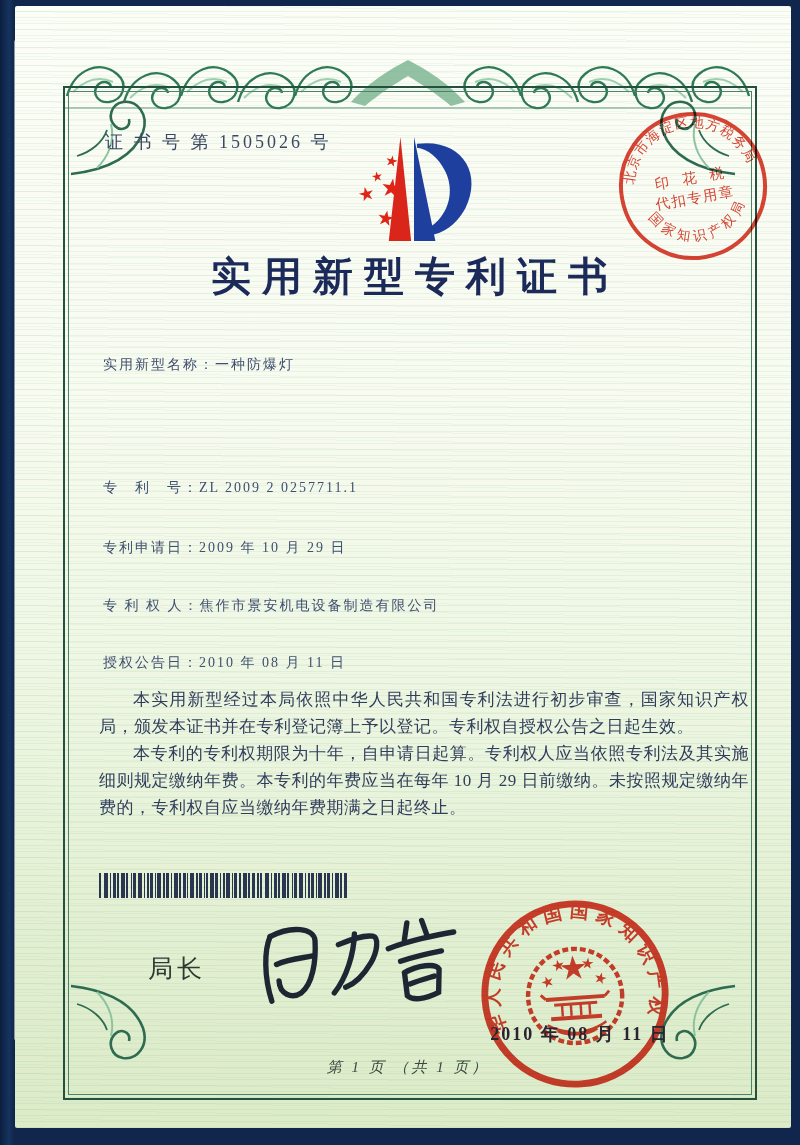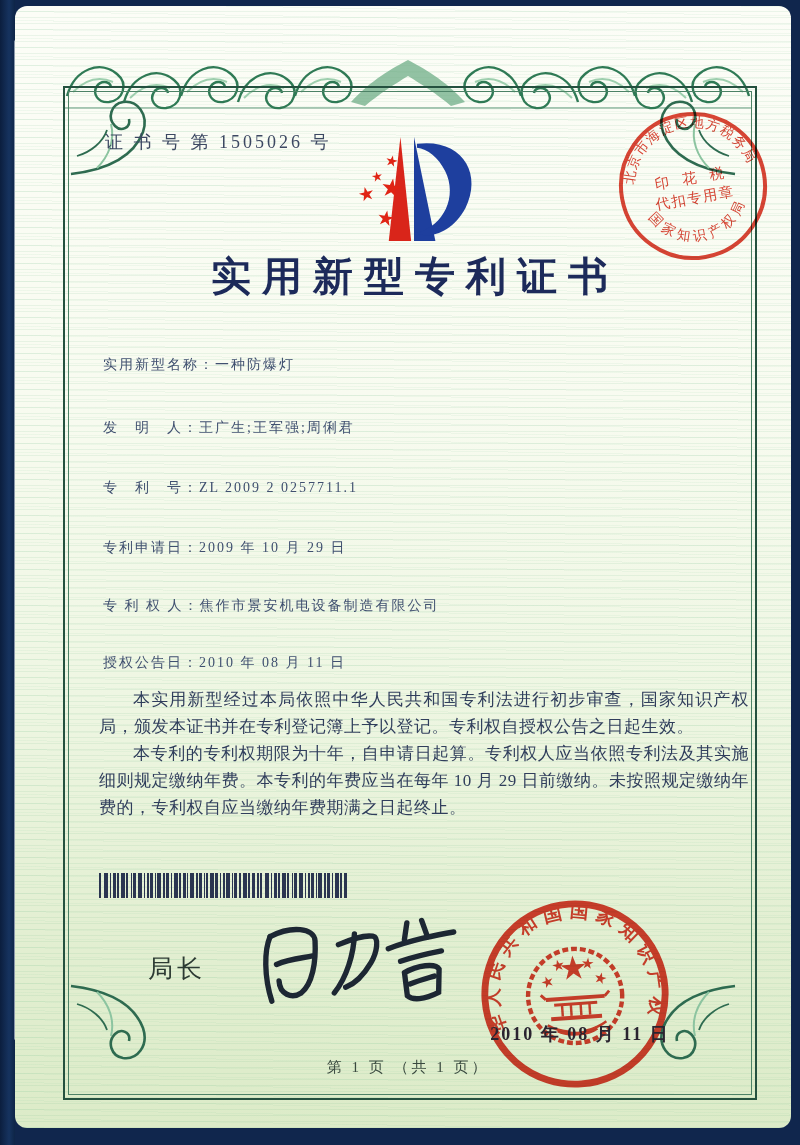--- a/index.html
+++ b/index.html
@@ -9,21 +9,21 @@
     font-family:"Liberation Serif","DejaVu Serif",serif;
   }
   .photo-edge-left{position:absolute;left:0;top:0;width:15px;height:1145px;background:linear-gradient(90deg,#0b1e3e,#16335f 60%,#0e2547);}
   .photo-edge-left::after{content:"";position:absolute;right:-2px;top:40px;width:3px;height:1000px;background:rgba(240,245,250,.55);border-radius:2px;}
   .page{
     position:absolute;left:15px;top:6px;right:9px;bottom:17px;
     background:
       repeating-linear-gradient(0deg, rgba(110,185,135,.13) 0 1px, rgba(110,185,135,0) 1px 6px),
       repeating-linear-gradient(1deg, rgba(140,205,160,.10) 0 1px, rgba(140,205,160,0) 1px 9px),
       linear-gradient(180deg,#fcfdf7 0%,#f8fbf0 35%,#eef6e2 62%,#e3efd2 82%,#dcebc8 100%);
-    border-radius:12px;
+    border-radius:2px;
   }
   .frame{
     position:absolute;left:48px;top:80px;width:690px;height:1010px;
     border:2px solid #24513f;
   }
   .frame-inner{
     position:absolute;left:3px;top:3px;right:3px;bottom:3px;
     border:1px solid #4c8266;
   }
   .ornament-band{position:absolute;left:50px;top:44px;width:686px;height:64px;}
@@ -45,21 +45,21 @@
     position:absolute;left:84px;top:680px;width:650px;
     font-size:17px;line-height:27px;color:#303e5c;text-align:justify;letter-spacing:.5px;
   }
   .body-text p{margin:0;text-indent:2em;}
   .barcode{position:absolute;left:84px;top:867px;width:248px;height:25px;}
   .sig-label{position:absolute;left:133px;top:946px;font-size:25px;color:#2c3a33;letter-spacing:4px;}
   .sig-script{position:absolute;left:232px;top:902px;width:215px;height:118px;transform:rotate(-3deg);}
   .sig-hidden{position:absolute;left:260px;top:940px;opacity:0;font-size:10px;}
   .official-seal{position:absolute;left:462px;top:890px;width:196px;height:196px;transform:rotate(-4deg);opacity:.93;mix-blend-mode:multiply;}
   .issue-date{position:absolute;left:470px;top:1016px;width:190px;text-align:center;font-size:18px;font-weight:bold;color:#2a2430;letter-spacing:2px;}
-  .footer{position:absolute;left:48px;top:1052px;width:690px;text-align:center;font-size:15px;color:#39493f;letter-spacing:3px;}
+  .footer{position:absolute;left:48px;top:1052px;width:690px;text-align:center;font-size:15px;color:#39493f;letter-spacing:3px;font-style:italic;}
 </style>
 </head>
 <body>
 
 <div class="photo-edge-left"></div>
 
 <div class="page">
 
   <svg class="ornament-band" viewBox="0 0 686 64" preserveAspectRatio="none">
     <defs>
@@ -138,21 +138,20 @@
     <text x="100" y="96" text-anchor="middle" font-size="18" fill="#d93524" letter-spacing="6">印 花 税</text>
     <text x="100" y="121" text-anchor="middle" font-size="18" fill="#d93524" letter-spacing="2">代扣专用章</text>
     <text font-size="17" fill="#d93524" letter-spacing="5" font-family="Liberation Serif,serif">
       <textPath href="#tsBot" startOffset="50%" text-anchor="middle">国家知识产权局</textPath>
     </text>
   </svg>
 
   <div class="title">实用新型专利证书</div>
 
   <div class="field-row" style="top:350px"><span>实用新型名称：</span><span>一种防爆灯</span></div>
-  <div class="field-row" style="top:413px"><span>发　明　人：</span><span>王广生;王军强;周俐君</span></div>
   <div class="field-row" style="top:473px"><span>专　利　号：</span><span>ZL 2009 2 0257711.1</span></div>
   <div class="field-row" style="top:533px"><span>专利申请日：</span><span>2009 年 10 月 29 日</span></div>
   <div class="field-row" style="top:591px"><span>专 利 权 人：</span><span>焦作市景安机电设备制造有限公司</span></div>
   <div class="field-row" style="top:648px"><span>授权公告日：</span><span>2010 年 08 月 11 日</span></div>
 
   <div class="body-text">
     <p>本实用新型经过本局依照中华人民共和国专利法进行初步审查，国家知识产权局，颁发本证书并在专利登记簿上予以登记。专利权自授权公告之日起生效。</p>
     <p>本专利的专利权期限为十年，自申请日起算。专利权人应当依照专利法及其实施细则规定缴纳年费。本专利的年费应当在每年 10 月 29 日前缴纳。未按照规定缴纳年费的，专利权自应当缴纳年费期满之日起终止。</p>
   </div>
 

